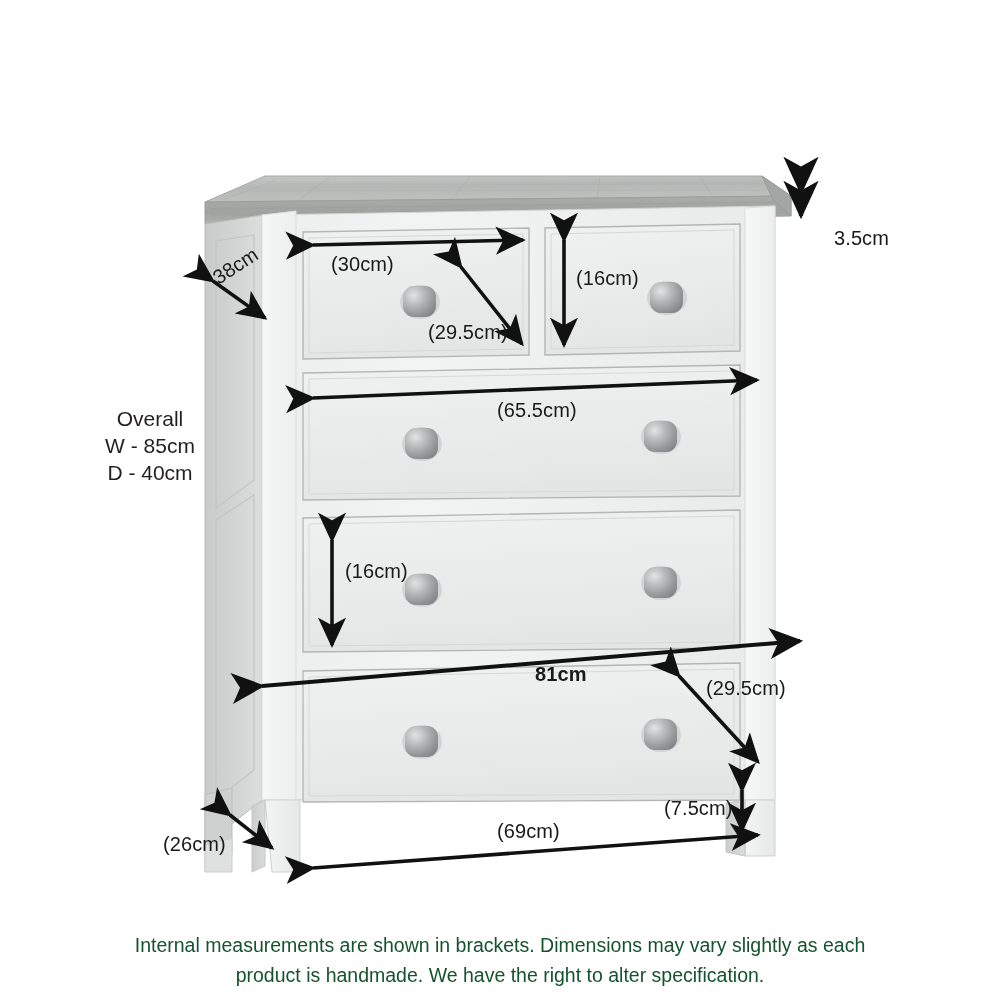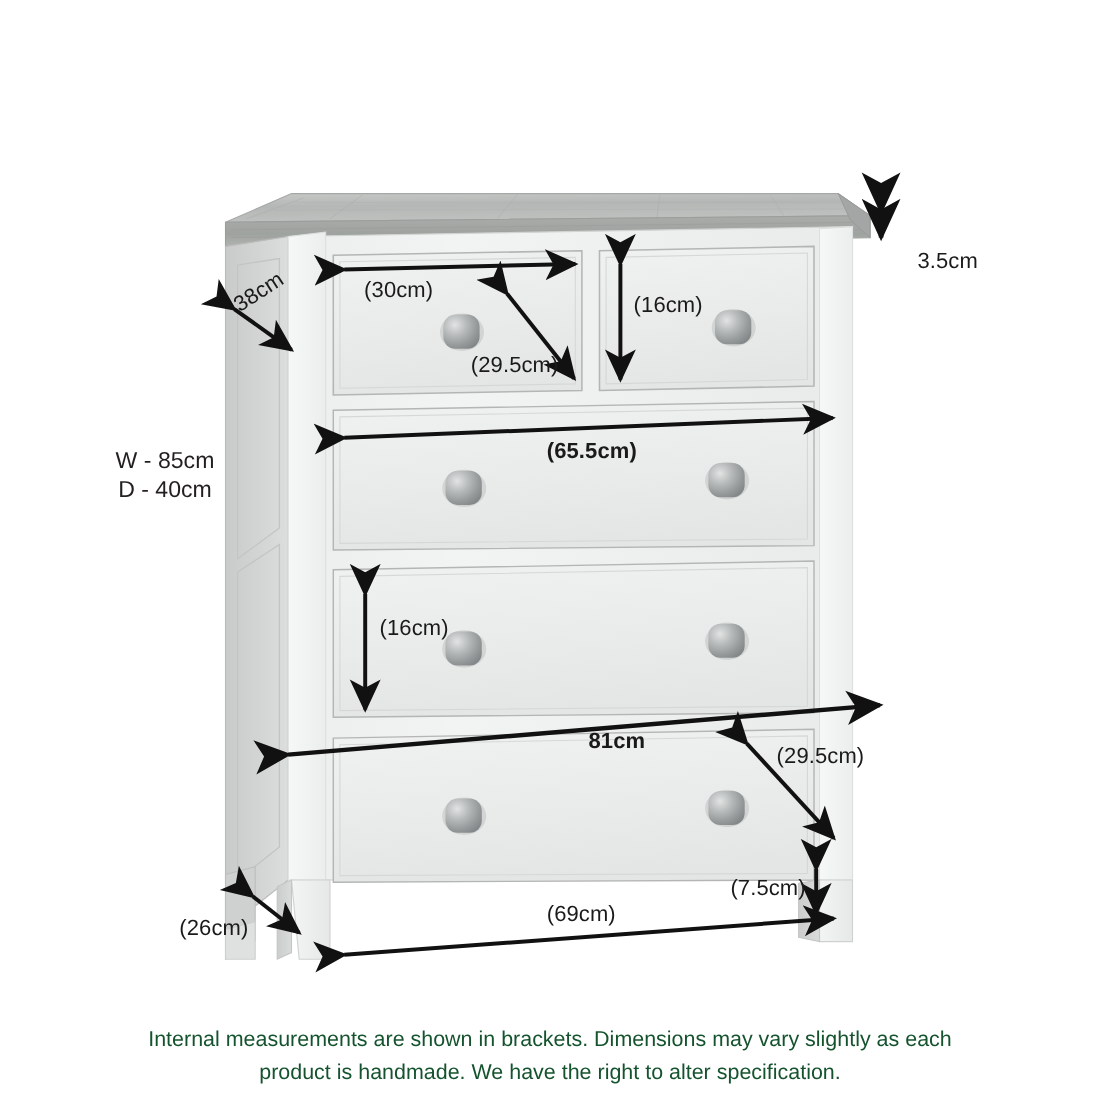--- a/index.html
+++ b/index.html
@@ -244,35 +244,36 @@
   <div class="dim nosel" style="left:834px;top:181px;margin-top:46px;">3.5cm</div>
 
   <div class="dim nosel rot38" style="left:215px;top:268px;">38cm</div>
 
   <div class="dim nosel" style="left:331px;top:253px;">(30cm)</div>
 
   <div class="dim nosel" style="left:428px;top:321px;">(29.5cm)</div>
 
   <div class="dim nosel" style="left:576px;top:267px;">(16cm)</div>
 
-  <div class="dim nosel" style="left:497px;top:399px;font-weight:bold;">(65.5cm)</div>
+  <div class="dim nosel" style="left:497px;top:399px;">(65.5cm)</div>
 
   <div class="dim nosel" style="left:345px;top:560px;">(16cm)</div>
 
   <div class="dim nosel" style="left:535px;top:663px;font-weight:bold;">81cm</div>
 
   <div class="dim nosel" style="left:706px;top:677px;">(29.5cm)</div>
 
   <div class="dim nosel" style="left:664px;top:797px;">(7.5cm)</div>
 
   <div class="dim nosel" style="left:497px;top:820px;text-align:center;">(69cm)</div>
 
   <div class="dim nosel" style="left:163px;top:833px;">(26cm)</div>
 
   <div class="overall nosel">
+    <div>Overall</div>
     <div>W - 85cm</div>
     <div>D - 40cm</div>
   </div>
 
   <div class="caption nosel">
     <span>Internal measurements are shown in brackets. Dimensions may vary slightly as each</span>
     <span>product is handmade. We have the right to alter specification.</span>
   </div>
 
 </div>

